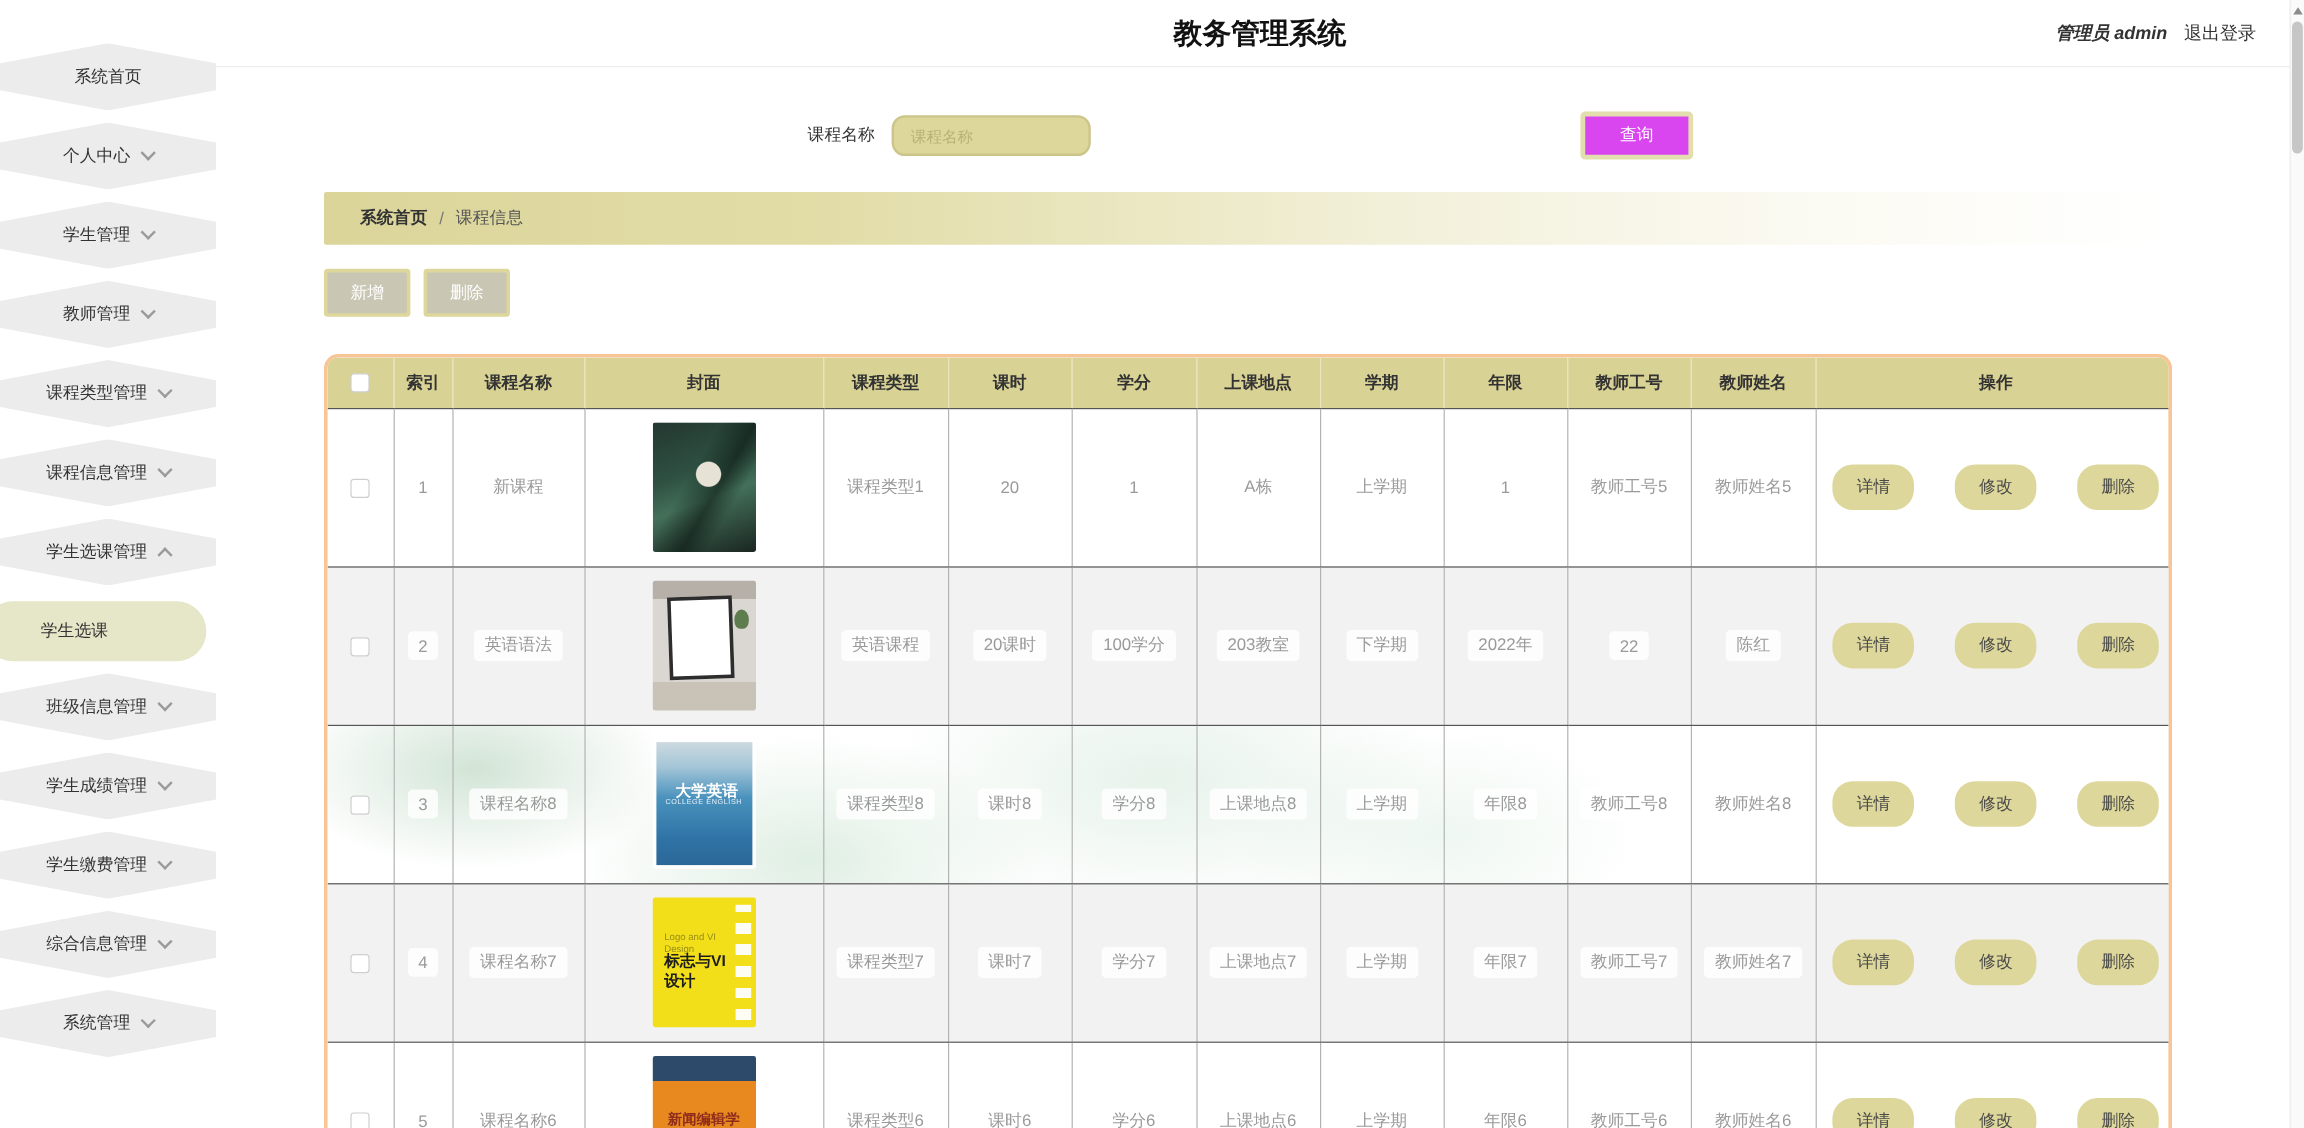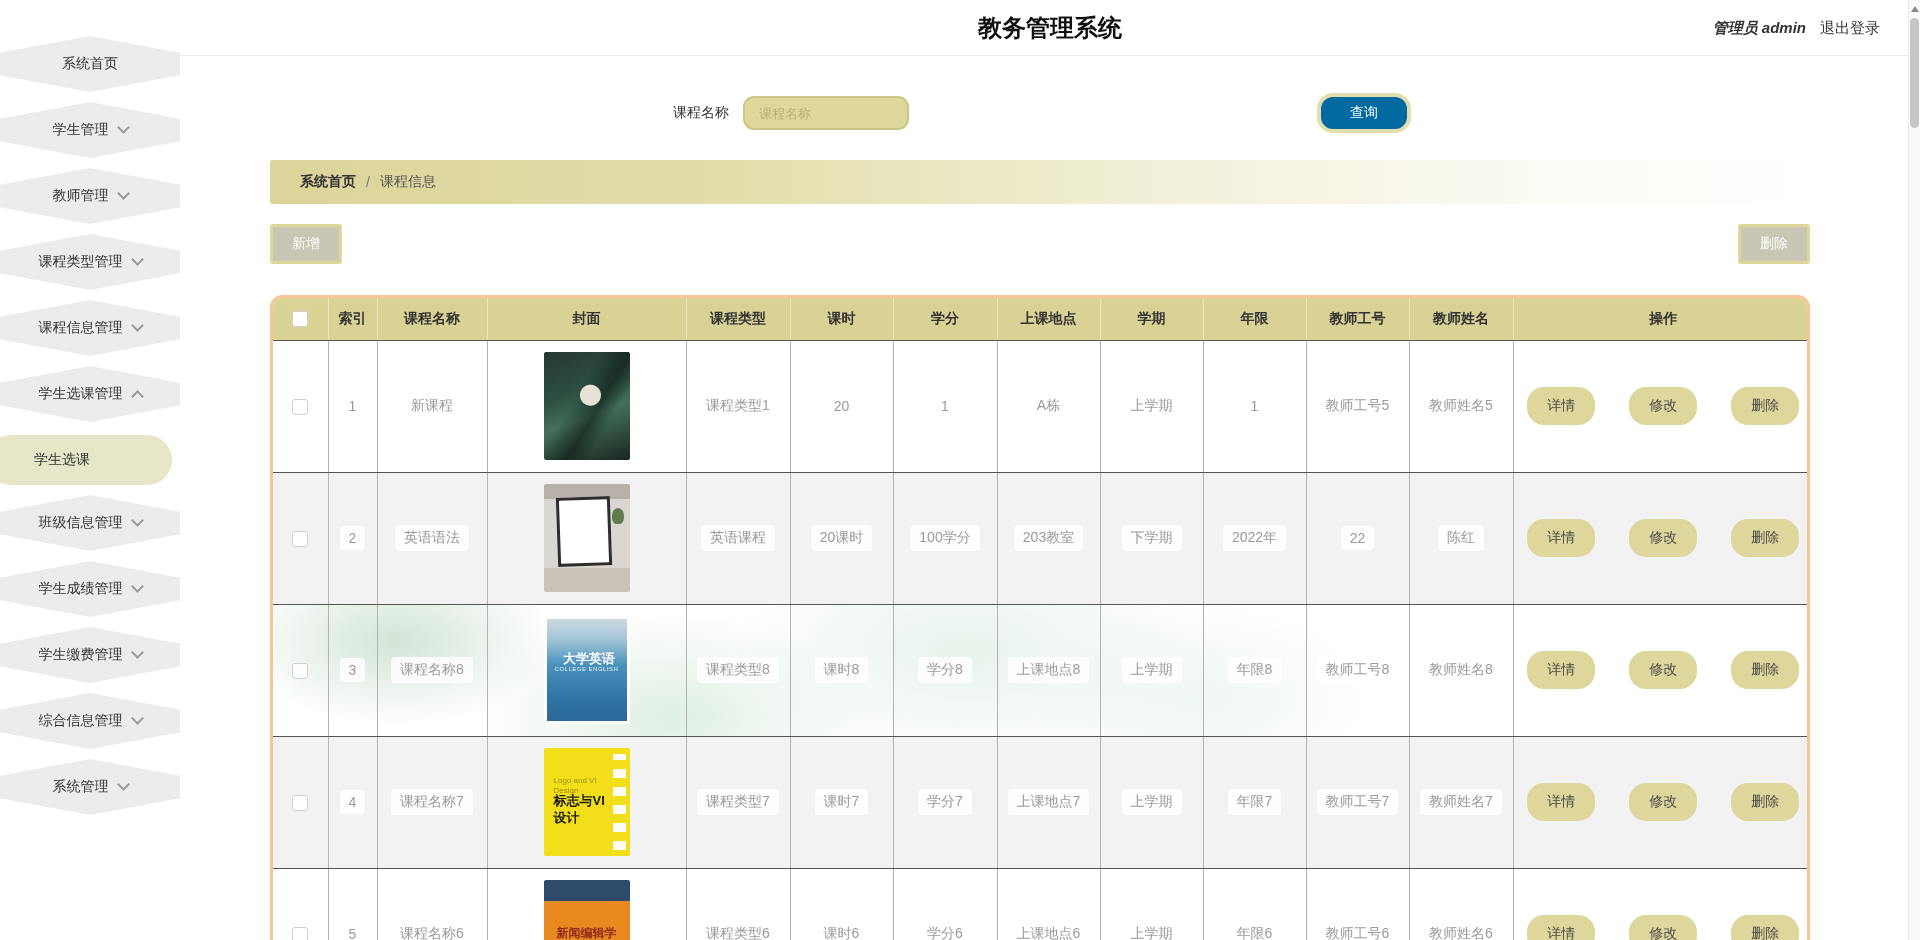--- a/index.html
+++ b/index.html
@@ -27,33 +27,33 @@
     font-size:15px; color:#333; display:flex; gap:14px; align-items:center; white-space:nowrap; }
   .userbox .uname { font-weight:bold;font-style:italic; }
   .userbox .logout { cursor:pointer; }
 
   
   .search-row { margin:37px 0 0 493px; display:flex; align-items:center; height:40px; }
   .search-label { font-size:14px; color:#333; margin-right:14px; white-space:nowrap; }
   .search-input { width:166px; height:34px; background:#ddd79b; border:2px solid #ccc58a;
     border-radius:11px; padding:0 14px; font-size:13px; color:#6f6840; outline:none; }
   .search-input::placeholder { color:#b9b175; }
-  .btn-query { margin-left:408px; width:94px; height:40px; background:#0369a1; border:4px solid #e3deae;
-    color:#fff; font-size:14px; border-radius:16px; cursor:pointer; }
+  .btn-query { margin-left:408px; width:94px; height:40px; background:#d946ef; border:4px solid #e3deae;
+    color:#fff; font-size:14px; border-radius:4px; cursor:pointer; }
 
   
   .breadcrumb { margin:27px 0 0 90px; width:1540px; height:44px; border-radius:2px;
     background:linear-gradient(90deg,#dbd59a 0%,#e2dda8 28%,#f2f0d9 58%,#fbfaf2 80%,#ffffff 100%);
     display:flex; align-items:center; padding-left:30px; font-size:14px; }
   .breadcrumb .bc-home { color:#333; font-weight:bold; cursor:pointer; }
   .breadcrumb .bc-sep { color:#777; margin:0 10px; }
   .breadcrumb .bc-cur { color:#555; }
 
   
-  .toolbar { margin:20px 0 0 90px; width:1540px; display:flex; justify-content:space-between; gap:40px; }
+  .toolbar { margin:20px 0 0 90px; width:1540px; display:flex; justify-content:flex-start; gap:11px; }
   .btn-tool { width:72px; height:40px; background:#c9c6b4; border:3px solid #ddd79b; border-radius:3px;
     color:#fff; font-size:14px; cursor:pointer; }
 
   
   .table-frame { margin:31px 0 0 90px; width:1540px; border:3px solid #f7c596; border-radius:12px;
     overflow:hidden; background:#fff; }
   table { width:100%; border-collapse:collapse; table-layout:fixed; }
   th { background:#d9d295; height:42px; font-size:14px; font-weight:bold; color:#333;
     border-right:1px solid #e9e5c0; border-bottom:1px solid #555; }
   th:last-child { border-right:none; }
@@ -112,20 +112,24 @@
   .scroll-thumb { position:absolute; top:18px; left:1px; width:9px; height:110px;
     background:#c6c6c6; border-radius:5px; cursor:pointer; }
 </style>
 </head>
 <body>
 
 <div class="sidebar">
   <nav id="side-nav">
       <div class="side-item">
         <span>系统首页</span>
+      </div>
+      <div class="side-item">
+        <span>个人中心</span>
+        <span class="chev"></span>
       </div>
       <div class="side-item">
         <span>学生管理</span>
         <span class="chev"></span>
       </div>
       <div class="side-item">
         <span>教师管理</span>
         <span class="chev"></span>
       </div>
       <div class="side-item">

